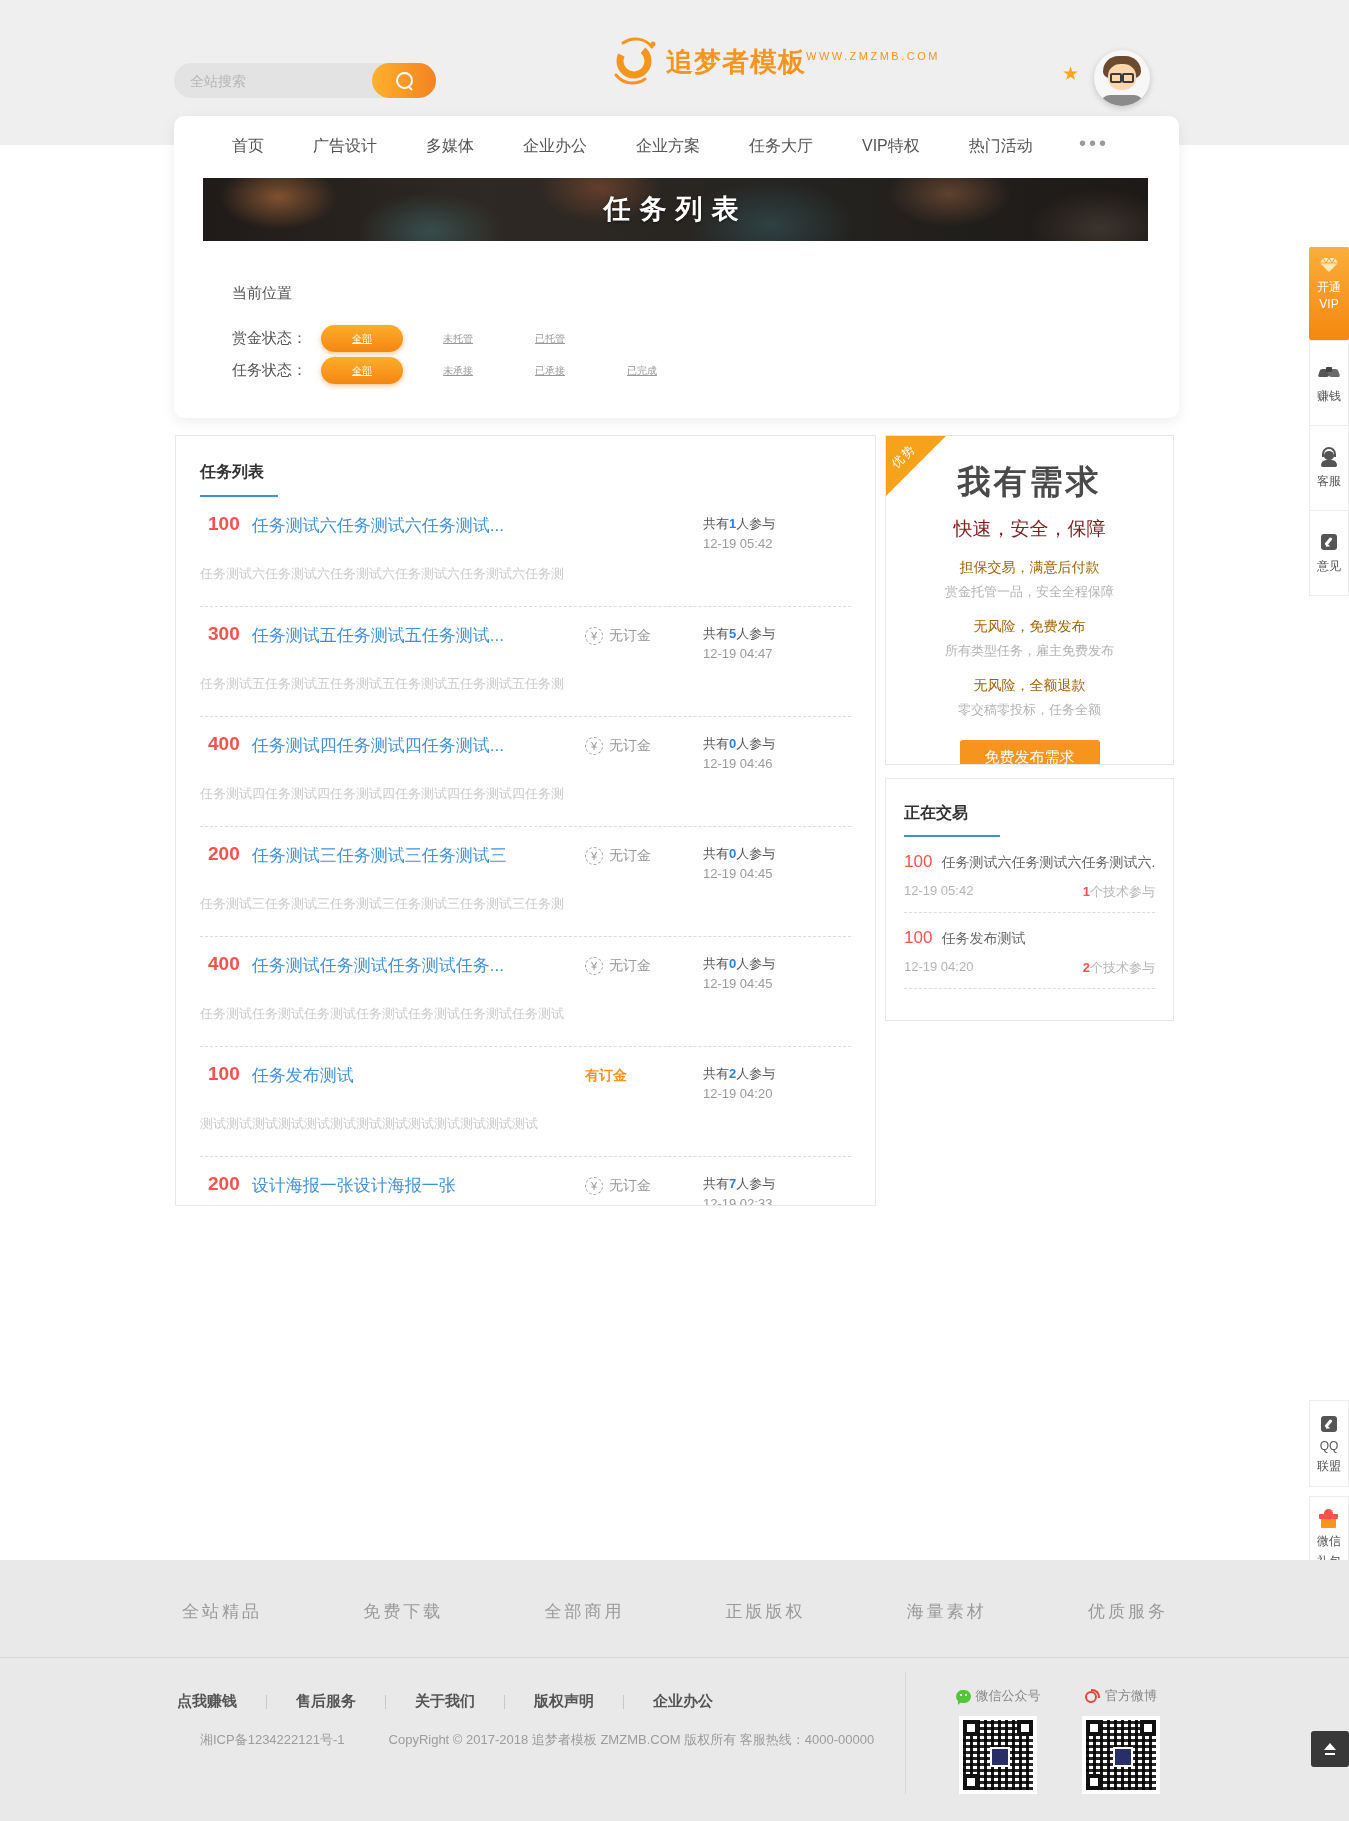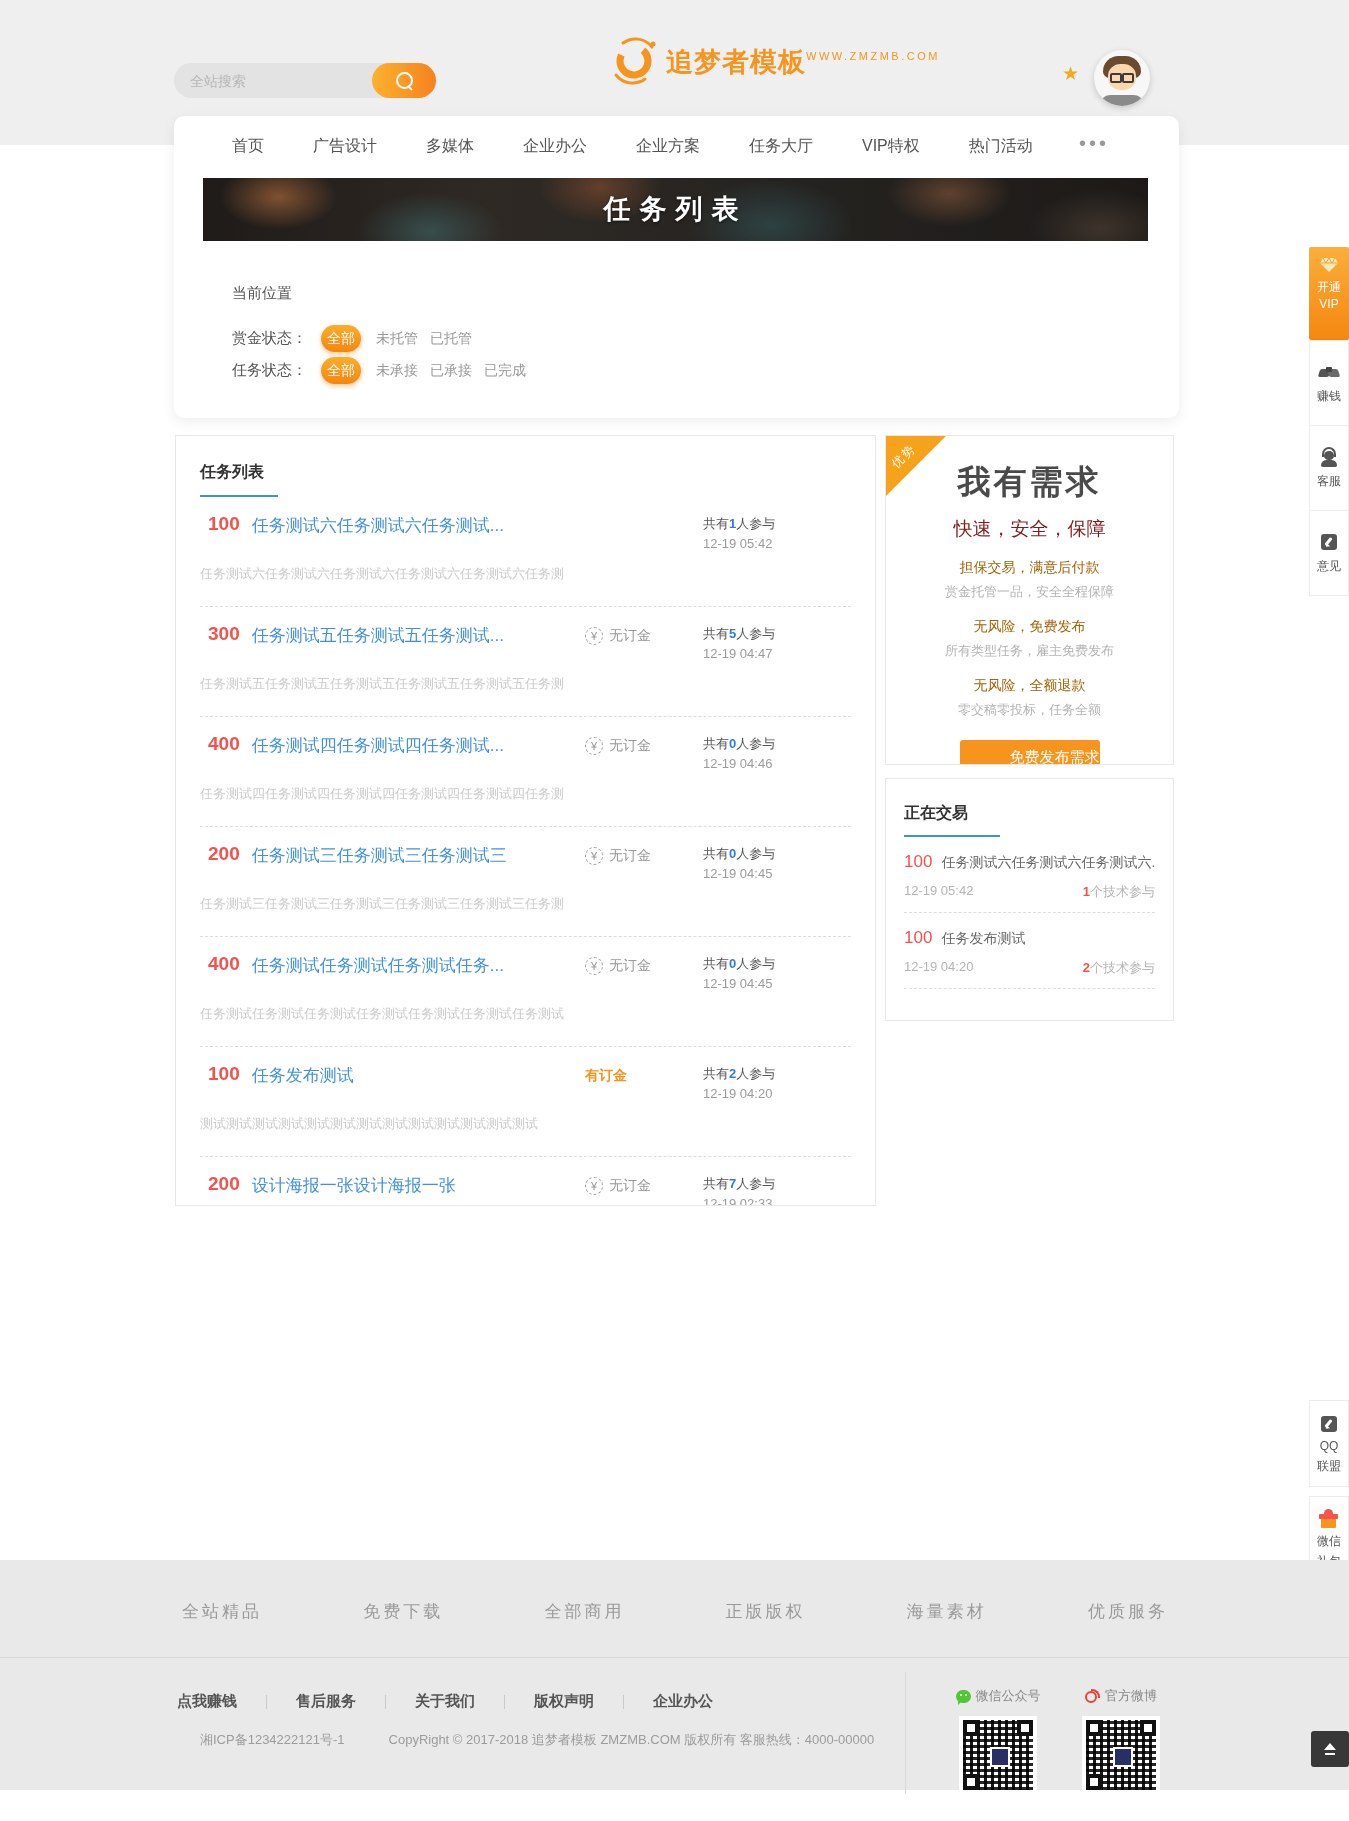--- a/index.html
+++ b/index.html
@@ -46,21 +46,21 @@
       radial-gradient(ellipse 110px 60px at 95% 80%, rgba(86,72,60,.8), transparent 65%),
       linear-gradient(90deg,#241f1e,#38322d 30%,#2b2a28 62%,#201d1c);}
   .banner::after{content:"";position:absolute;inset:0;background:rgba(18,14,10,.25);}
   .banner-title{position:relative;z-index:2;text-align:center;line-height:63px;color:#fff;font-size:27px;
                 font-weight:bold;letter-spacing:9px;text-shadow:0 1px 3px rgba(0,0,0,.6);}
   .crumb{position:absolute;left:58px;top:168px;font-size:15px;color:#555;}
   .filter-row{position:absolute;left:58px;display:flex;align-items:center;height:28px;}
   .filter-row.r1{top:208px;} .filter-row.r2{top:240px;}
   .f-label{font-size:15px;color:#555;margin-right:14px;}
   .f-opts{display:flex;align-items:center;}
-  .pill{height:27px;line-height:27px;padding:0 6px;border-radius:14px;font-size:14px;color:#999;cursor:pointer;}
+  .pill{height:27px;line-height:27px;padding:0 31px;border-radius:14px;font-size:10px;color:#999;cursor:pointer;text-decoration:underline;}
   .pill.active{background:linear-gradient(180deg,#fcae2b,#f5850f);color:#fff;box-shadow:0 2px 5px rgba(245,133,15,.45);margin-right:9px;}
   
   .list-panel{position:absolute;left:175px;top:435px;width:701px;height:771px;background:#fff;
               border:1px solid #e8e8e8;box-sizing:border-box;padding:0 24px;overflow:hidden;}
   .panel-head{padding-top:26px;}
   .panel-title{font-size:16px;font-weight:bold;color:#333;}
   .blue-line{width:78px;height:2px;background:#3f8fdd;margin-top:12px;}
   .task-item{padding:16px 0 23px;border-bottom:1px dashed #dcdcdc;}
   .task-top{display:flex;align-items:flex-start;}
   .price{font-size:19px;font-weight:bold;color:#f4524d;margin:0 12px 0 8px;}
@@ -77,21 +77,21 @@
   .promo{position:absolute;left:885px;top:435px;width:289px;height:330px;background:#fff;border:1px solid #e8e8e8;
          box-sizing:border-box;text-align:center;overflow:hidden;}
   .corner{position:absolute;top:0;left:0;width:0;height:0;border-top:60px solid #f7a21b;border-right:60px solid transparent;}
   .corner-txt{position:absolute;top:12px;left:4px;transform:rotate(-45deg);color:#fff;font-size:12px;letter-spacing:2px;}
   .promo-title{margin-top:24px;font-size:33px;color:#4a4a4a;letter-spacing:3px;font-weight:bold;}
   .promo-sub{margin-top:11px;font-size:19px;color:#7f1d1d;}
   .feat{margin-top:17px;}
   .feat-t{font-size:14px;font-weight:normal;color:#a16207;}
   .feat-d{font-size:13px;color:#b3b3b3;margin-top:6px;}
   .promo-btn{margin:21px auto 0;width:140px;height:34px;line-height:34px;background:#f7941d;color:#fff;
-             font-size:15px;border-radius:3px;cursor:pointer;text-align:right;}
+             font-size:15px;border-radius:3px;cursor:pointer;}
   
   .trading{position:absolute;left:885px;top:778px;width:289px;height:243px;background:#fff;border:1px solid #e8e8e8;
            box-sizing:border-box;padding:0 18px;overflow:hidden;}
   .trading .panel-head{padding-top:24px;}
   .trading .blue-line{width:96px;margin-top:11px;}
   .t-item{padding:15px 0 11px;border-bottom:1px dashed #ddd;}
   .t-line1{display:flex;align-items:baseline;gap:9px;}
   .t-price{font-size:17px;color:#f4524d;flex:none;}
   .t-title{font-size:14px;color:#666;flex:1;white-space:nowrap;overflow:hidden;cursor:pointer;}
   .t-line2{display:flex;justify-content:space-between;margin-top:11px;font-size:13px;color:#b5b5b5;}
@@ -120,21 +120,21 @@
   .rail-icon.headset .p3{display:block;left:4px;top:0;width:14px;height:10px;border:2px solid #555;border-bottom:none;
                          border-radius:8px 8px 0 0;box-sizing:border-box;}
   .rail-icon.pencil .p1{display:block;left:3px;top:2px;width:16px;height:16px;background:#555;border-radius:3px;}
   .rail-icon.pencil .p2{display:block;left:9px;top:5px;width:3px;height:9px;background:#fff;transform:rotate(40deg);border-radius:1px;}
   .rail-icon.pencil .p3{display:block;left:6px;top:12px;width:0;height:0;border-left:3px solid transparent;
                         border-right:3px solid transparent;border-top:3px solid #fff;transform:rotate(40deg);}
   .rail-icon.gift .p1{display:block;left:3px;top:9px;width:15px;height:10px;background:#f7941d;border-radius:1px;}
   .rail-icon.gift .p2{display:block;left:1px;top:5px;width:19px;height:5px;background:#f4534e;border-radius:1px;}
   .rail-icon.gift .p3{display:block;left:6px;top:0;width:9px;height:6px;background:#f4534e;border-radius:5px 5px 0 0;}
   
-  .footer{position:absolute;left:0;top:1560px;width:1349px;height:230px;background:#e9e9e9;}
+  .footer{position:absolute;left:0;top:1560px;width:1349px;height:261px;background:#e9e9e9;}
   .f-features{position:absolute;left:182px;top:40px;width:986px;display:flex;justify-content:space-between;
               font-size:17px;color:#9a9a9a;letter-spacing:3px;}
   .f-feature{cursor:default;}
   .f-hline{position:absolute;left:0;top:97px;width:1349px;height:1px;background:#d8d8d8;}
   .f-links{position:absolute;left:177px;top:132px;display:flex;align-items:center;font-size:15px;color:#555;font-weight:bold;}
   .f-link{cursor:pointer;white-space:nowrap;}
   .f-sep{width:1px;height:14px;background:#c9c9c9;margin:0 29px;}
   .f-copy{position:absolute;left:200px;top:171px;font-size:13px;color:#9c9c9c;display:flex;gap:44px;}
   .f-vline{position:absolute;left:905px;top:112px;width:1px;height:122px;background:#d8d8d8;}
   .qr-block{position:absolute;top:127px;width:86px;text-align:center;}

